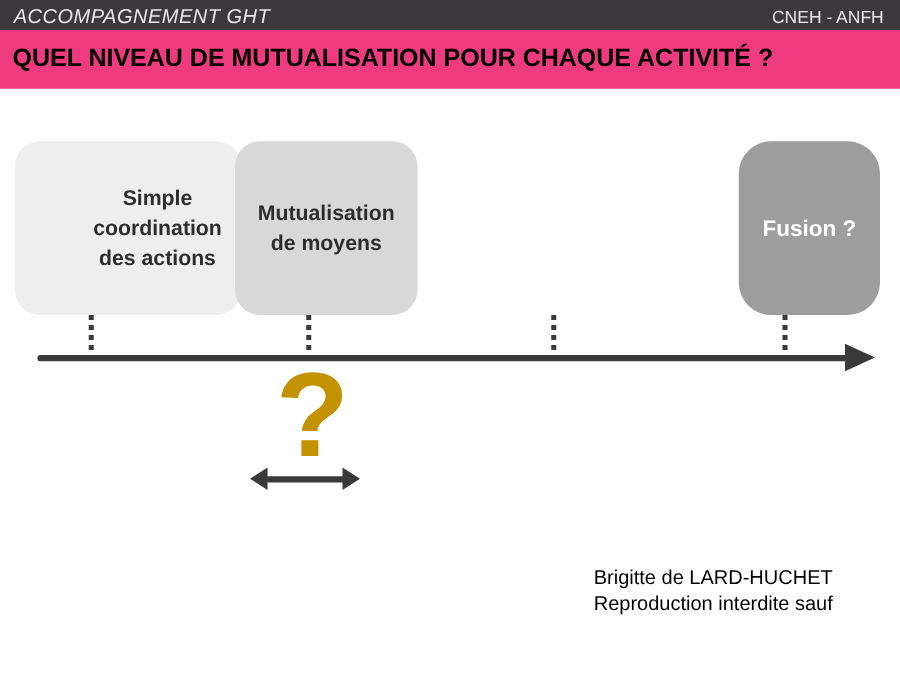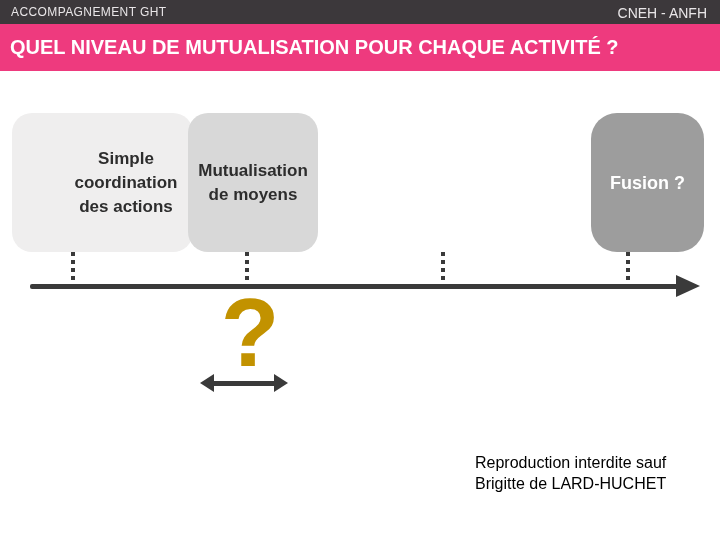--- a/index.html
+++ b/index.html
@@ -16,64 +16,65 @@
   .topbar {
     position: absolute;
     top: 0; left: 0; right: 0;
     height: 24px;
     background: #3c383b;
     color: #e9e6e8;
   }
   .topbar-left {
     position: absolute;
     left: 11px; top: 5px;
-    font-size: 12px;
+    font-size: 16px;
     letter-spacing: 0.4px;
+    font-style: italic;
   }
   .topbar-right {
     position: absolute;
     right: 13px; top: 5px;
     font-size: 14px;
   }
 
   
   .titlebar {
     position: absolute;
     top: 24px; left: 0; right: 0;
     height: 47px;
     background: #ee3a7e;
   }
   .title-text {
     position: absolute;
     left: 10px; top: 0;
     line-height: 47px;
     font-size: 20px;
     font-weight: bold;
-    color: #ffffff;
+    color: #000000;
     white-space: nowrap;
   }
 
   
   .stage-box {
     position: absolute;
     top: 113px;
     height: 139px;
     border-radius: 20px;
     display: flex;
     align-items: center;
     justify-content: center;
     text-align: center;
     font-weight: bold;
     font-size: 17px;
     line-height: 24px;
     color: #2d2d2d;
     white-space: pre-line;
   }
   .box-1 { left: 12px;  width: 134px; background: #efeeee; padding-left: 47px; }
-  .box-2 { left: 188px; width: 130px; background: #d8d8d8; }
+  .box-2 { left: 188px; width: 146px; background: #d8d8d8; }
   .box-3 { left: 368px; width: 158px; background: #bdbdbd; }
   .box-4 { left: 591px; width: 113px; background: #9d9d9d; color: #ffffff; font-size: 18px; border-radius: 26px; }
 
   
   .connector {
     position: absolute;
     top: 252px;
     width: 4px;
     height: 30px;
     background: repeating-linear-gradient(to bottom, #3a3a3a 0 4px, transparent 4px 8px);
@@ -174,17 +175,17 @@
   <div class="axis-line"></div>
   <div class="axis-head"></div>
 
   <div class="qmark">?</div>
 
   <div class="darrow-left"></div>
   <div class="darrow-shaft"></div>
   <div class="darrow-right"></div>
 
   <div class="footer">
+    <div>Brigitte de LARD-HUCHET</div>
     <div>Reproduction interdite sauf</div>
-    <div>Brigitte de LARD-HUCHET</div>
   </div>
 
 </div>
 
 </body></html>

